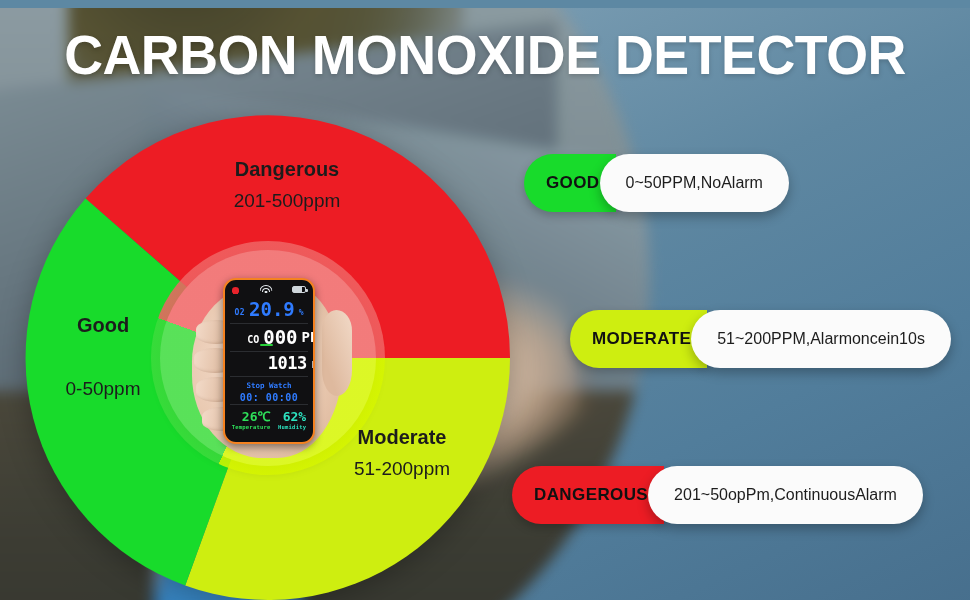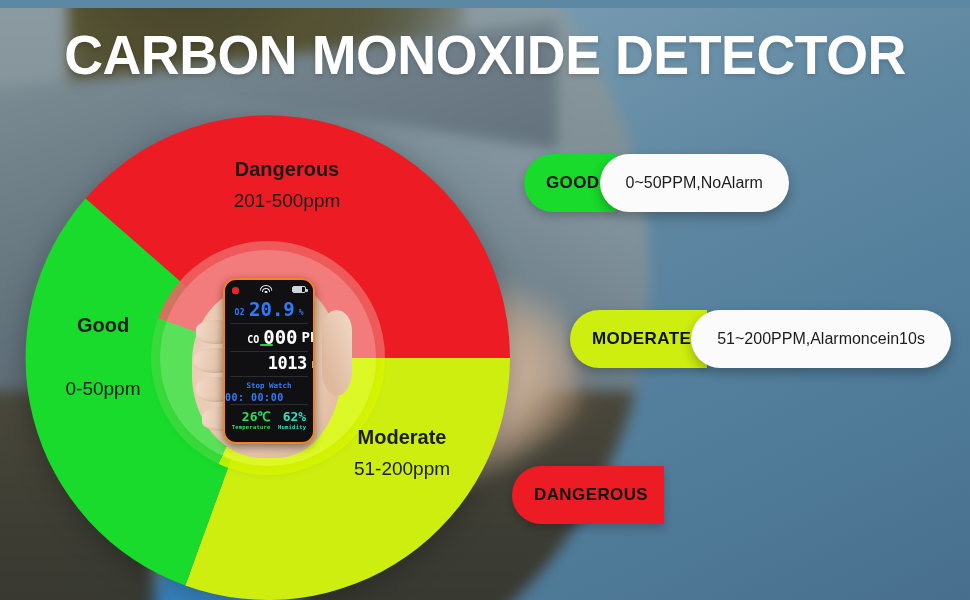--- a/index.html
+++ b/index.html
@@ -241,21 +241,21 @@
     position:relative; margin-bottom:2px;
   }
   .d-pa .ic::after{
     content:""; position:absolute; left:4.2px; top:1.8px;
     width:1.3px; height:4px; background:#e6eaee;
   }
   .d-pa .val { color:#ffffff; font-size:17px; font-weight:bold; line-height:1; letter-spacing:-0.5px;margin-left:44px; }
   .d-pa .unit{ color:#ffffff; font-size:8px; font-weight:bold; margin-bottom:2px; }
 
   .d-sw-title { text-align:center; color:#2f7bff; font-size:7.5px; font-weight:bold; padding-top:3px; }
-  .d-sw-time  { text-align:left; color:#2f7bff; font-size:10px; font-weight:bold; letter-spacing:0.5px; padding-top:2px; }
+  .d-sw-time  { text-align:center; color:#2f7bff; font-size:10px; font-weight:bold; letter-spacing:0.5px; padding-top:2px; }
 
   .d-bottom { display:flex; justify-content:space-around; padding:4px 3px 3px 3px; }
   .d-bottom .cell { text-align:right; }
   .d-bottom .big { color:#2ee05a; font-size:13px; font-weight:bold; line-height:1.05; }
   .d-bottom .big.hum { color:#2de3c0; }
   .d-bottom .cap { color:#2ee05a; font-size:5.5px; font-weight:bold; letter-spacing:0.2px; }
   .d-bottom .cap.hum { color:#2de3c0; }
 
   
   .pill {
@@ -403,15 +403,16 @@
     <div class="pill-body">0~50PPM,NoAlarm</div>
   </div>
 
   <div class="pill" id="pill-moderate">
     <div class="pill-tag" style="background:#CEEE10;">MODERATE</div>
     <div class="pill-body">51~200PPM,Alarmoncein10s</div>
   </div>
 
   <div class="pill" id="pill-dangerous">
     <div class="pill-tag" style="background:#ED1C24;">DANGEROUS</div>
+    <div class="pill-body">201~50opPm,ContinuousAlarm</div>
   </div>
 
 </div>
 
 </body></html>

